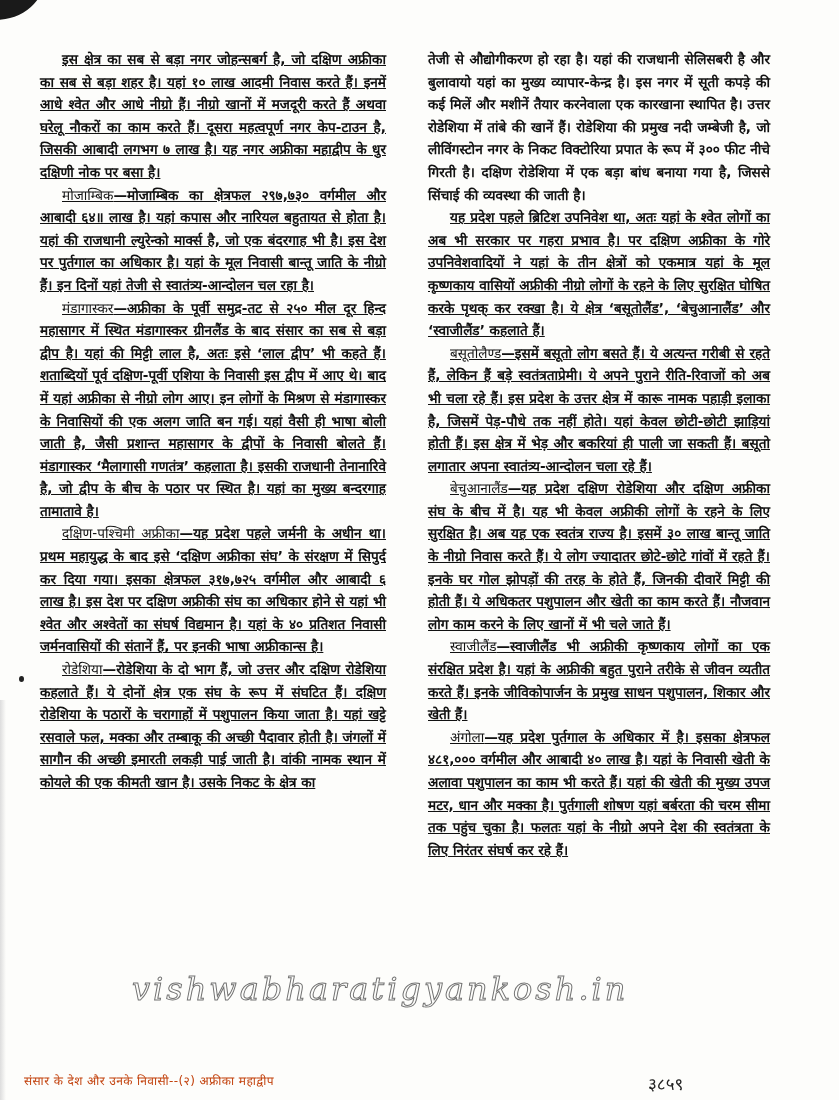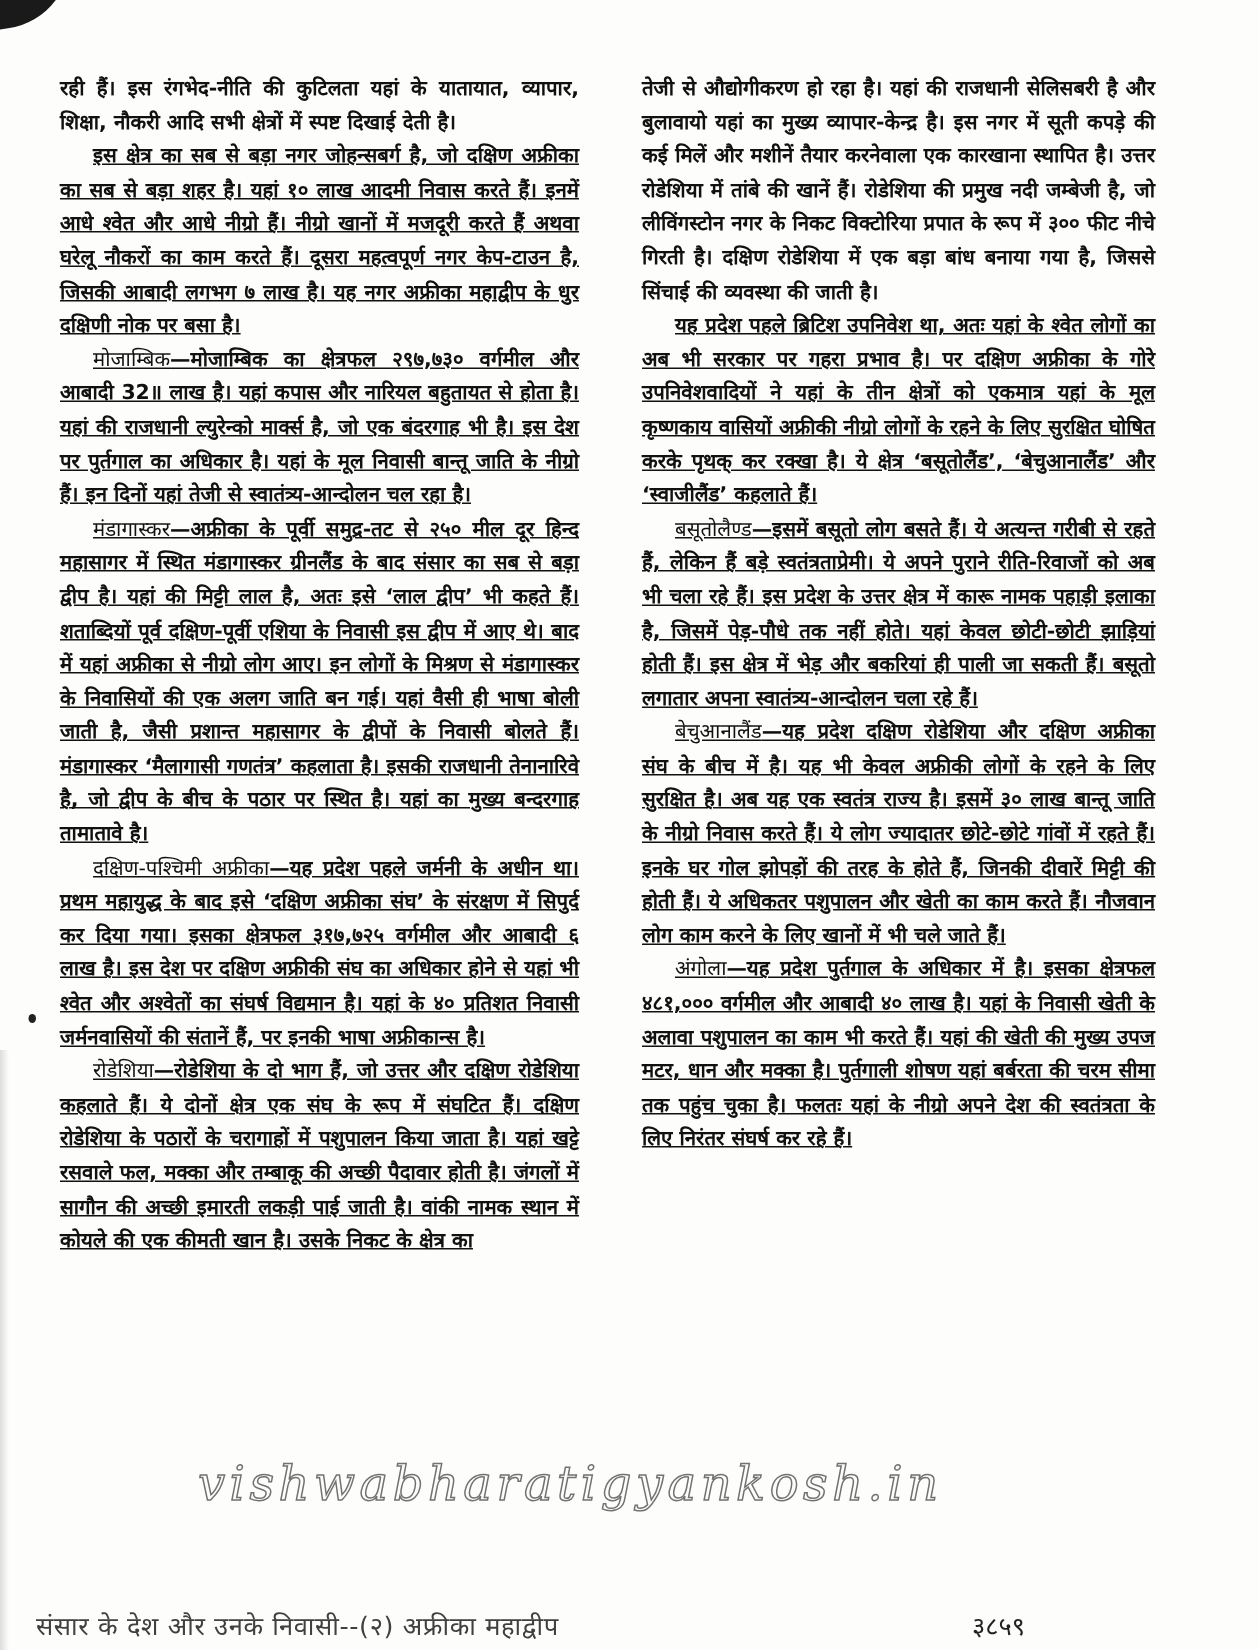--- a/index.html
+++ b/index.html
@@ -23,51 +23,51 @@
     .margin-dot {
       position: absolute; left: 19px; top: 676px; width: 5px; height: 6px; border-radius: 50%;
       background: #222;
     }
     .watermark {
       position: absolute; left: 132px; top: 970px; font-family: "DejaVu Serif", serif;
       font-style: italic; font-size: 32px; letter-spacing: 3px; color: transparent;
       -webkit-text-stroke: 1px #444; opacity: 0.75;
     }
     .footer-title {
-      position: absolute; left: 24px; top: 1072px; font-size: 17px; font-weight: normal; color: #404040;
+      position: absolute; left: 24px; top: 1072px; font-size: 12px; font-weight: normal; color: #c2410c;
       letter-spacing: 0.4px;
     }
     .page-number {
       position: absolute; left: 648px; top: 1072px; font-size: 17px; color: #222;
     }
     .left-edge {
       position: absolute; left: 0; top: 700px; width: 6px; height: 400px;
       background: linear-gradient(to right, #ddd, transparent);
     }
   </style>
 </head>
 <body>
 
 <div class="corner-shadow"></div>
 <div class="left-edge"></div>
 
 <div class="column col-left">
-  <p class="para"><span class="heading-word"></span><span>रही हैं। इस रंगभेद-नीति की कुटिलता यहां के यातायात, व्यापार, शिक्षा, नौकरी आदि सभी क्षेत्रों में स्पष्ट दिखाई देती है।</span></p>
   <p class="para indent"><span class="heading-word"></span><span>इस क्षेत्र का सब से बड़ा नगर जोहन्सबर्ग है, जो दक्षिण अफ्रीका का सब से बड़ा शहर है। यहां १० लाख आदमी निवास करते हैं। इनमें आधे श्वेत और आधे नीग्रो हैं। नीग्रो खानों में मजदूरी करते हैं अथवा घरेलू नौकरों का काम करते हैं। दूसरा महत्वपूर्ण नगर केप-टाउन है, जिसकी आबादी लगभग ७ लाख है। यह नगर अफ्रीका महाद्वीप के धुर दक्षिणी नोक पर बसा है।</span></p>
-  <p class="para indent"><span class="heading-word">मोजाम्बिक</span><span>—मोजाम्बिक का क्षेत्रफल २९७,७३० वर्गमील और आबादी 32॥ लाख है। यहां कपास और नारियल बहुतायत से होता है। यहां की राजधानी ल्युरेन्को मार्क्स है, जो एक बंदरगाह भी है। इस देश पर पुर्तगाल का अधिकार है। यहां के मूल निवासी बान्तू जाति के नीग्रो हैं। इन दिनों यहां तेजी से स्वातंत्र्य-आन्दोलन चल रहा है।</span></p>
+  <p class="para indent"><span class="heading-word">मोजाम्बिक</span><span>—मोजाम्बिक का क्षेत्रफल २९७,७३० वर्गमील और आबादी ६४॥ लाख है। यहां कपास और नारियल बहुतायत से होता है। यहां की राजधानी ल्युरेन्को मार्क्स है, जो एक बंदरगाह भी है। इस देश पर पुर्तगाल का अधिकार है। यहां के मूल निवासी बान्तू जाति के नीग्रो हैं। इन दिनों यहां तेजी से स्वातंत्र्य-आन्दोलन चल रहा है।</span></p>
   <p class="para indent"><span class="heading-word">मंडागास्कर</span><span>—अफ्रीका के पूर्वी समुद्र-तट से २५० मील दूर हिन्द महासागर में स्थित मंडागास्कर ग्रीनलैंड के बाद संसार का सब से बड़ा द्वीप है। यहां की मिट्टी लाल है, अतः इसे ‘लाल द्वीप’ भी कहते हैं। शताब्दियों पूर्व दक्षिण-पूर्वी एशिया के निवासी इस द्वीप में आए थे। बाद में यहां अफ्रीका से नीग्रो लोग आए। इन लोगों के मिश्रण से मंडागास्कर के निवासियों की एक अलग जाति बन गई। यहां वैसी ही भाषा बोली जाती है, जैसी प्रशान्त महासागर के द्वीपों के निवासी बोलते हैं। मंडागास्कर ‘मैलागासी गणतंत्र’ कहलाता है। इसकी राजधानी तेनानारिवे है, जो द्वीप के बीच के पठार पर स्थित है। यहां का मुख्य बन्दरगाह तामातावे है।</span></p>
   <p class="para indent"><span class="heading-word">दक्षिण-पश्चिमी अफ्रीका</span><span>—यह प्रदेश पहले जर्मनी के अधीन था। प्रथम महायुद्ध के बाद इसे ‘दक्षिण अफ्रीका संघ’ के संरक्षण में सिपुर्द कर दिया गया। इसका क्षेत्रफल ३१७,७२५ वर्गमील और आबादी ६ लाख है। इस देश पर दक्षिण अफ्रीकी संघ का अधिकार होने से यहां भी श्वेत और अश्वेतों का संघर्ष विद्यमान है। यहां के ४० प्रतिशत निवासी जर्मनवासियों की संतानें हैं, पर इनकी भाषा अफ्रीकान्स है।</span></p>
   <p class="para indent"><span class="heading-word">रोडेशिया</span><span>—रोडेशिया के दो भाग हैं, जो उत्तर और दक्षिण रोडेशिया कहलाते हैं। ये दोनों क्षेत्र एक संघ के रूप में संघटित हैं। दक्षिण रोडेशिया के पठारों के चरागाहों में पशुपालन किया जाता है। यहां खट्टे रसवाले फल, मक्का और तम्बाकू की अच्छी पैदावार होती है। जंगलों में सागौन की अच्छी इमारती लकड़ी पाई जाती है। वांकी नामक स्थान में कोयले की एक कीमती खान है। उसके निकट के क्षेत्र का</span></p>
 </div>
 
 <div class="column col-right">
   <p class="para"><span class="heading-word"></span><span>तेजी से औद्योगीकरण हो रहा है। यहां की राजधानी सेलिसबरी है और बुलावायो यहां का मुख्य व्यापार-केन्द्र है। इस नगर में सूती कपड़े की कई मिलें और मशीनें तैयार करनेवाला एक कारखाना स्थापित है। उत्तर रोडेशिया में तांबे की खानें हैं। रोडेशिया की प्रमुख नदी जम्बेजी है, जो लीविंगस्टोन नगर के निकट विक्टोरिया प्रपात के रूप में ३०० फीट नीचे गिरती है। दक्षिण रोडेशिया में एक बड़ा बांध बनाया गया है, जिससे सिंचाई की व्यवस्था की जाती है।</span></p>
   <p class="para indent"><span class="heading-word"></span><span>यह प्रदेश पहले ब्रिटिश उपनिवेश था, अतः यहां के श्वेत लोगों का अब भी सरकार पर गहरा प्रभाव है। पर दक्षिण अफ्रीका के गोरे उपनिवेशवादियों ने यहां के तीन क्षेत्रों को एकमात्र यहां के मूल कृष्णकाय वासियों अफ्रीकी नीग्रो लोगों के रहने के लिए सुरक्षित घोषित करके पृथक् कर रक्खा है। ये क्षेत्र ‘बसूतोलैंड’, ‘बेचुआनालैंड’ और ‘स्वाजीलैंड’ कहलाते हैं।</span></p>
   <p class="para indent"><span class="heading-word">बसूतोलैण्ड</span><span>—इसमें बसूतो लोग बसते हैं। ये अत्यन्त गरीबी से रहते हैं, लेकिन हैं बड़े स्वतंत्रताप्रेमी। ये अपने पुराने रीति-रिवाजों को अब भी चला रहे हैं। इस प्रदेश के उत्तर क्षेत्र में कारू नामक पहाड़ी इलाका है, जिसमें पेड़-पौधे तक नहीं होते। यहां केवल छोटी-छोटी झाड़ियां होती हैं। इस क्षेत्र में भेड़ और बकरियां ही पाली जा सकती हैं। बसूतो लगातार अपना स्वातंत्र्य-आन्दोलन चला रहे हैं।</span></p>
   <p class="para indent"><span class="heading-word">बेचुआनालैंड</span><span>—यह प्रदेश दक्षिण रोडेशिया और दक्षिण अफ्रीका संघ के बीच में है। यह भी केवल अफ्रीकी लोगों के रहने के लिए सुरक्षित है। अब यह एक स्वतंत्र राज्य है। इसमें ३० लाख बान्तू जाति के नीग्रो निवास करते हैं। ये लोग ज्यादातर छोटे-छोटे गांवों में रहते हैं। इनके घर गोल झोपड़ों की तरह के होते हैं, जिनकी दीवारें मिट्टी की होती हैं। ये अधिकतर पशुपालन और खेती का काम करते हैं। नौजवान लोग काम करने के लिए खानों में भी चले जाते हैं।</span></p>
+  <p class="para indent"><span class="heading-word">स्वाजीलैंड</span><span>—स्वाजीलैंड भी अफ्रीकी कृष्णकाय लोगों का एक संरक्षित प्रदेश है। यहां के अफ्रीकी बहुत पुराने तरीके से जीवन व्यतीत करते हैं। इनके जीविकोपार्जन के प्रमुख साधन पशुपालन, शिकार और खेती हैं।</span></p>
   <p class="para indent"><span class="heading-word">अंगोला</span><span>—यह प्रदेश पुर्तगाल के अधिकार में है। इसका क्षेत्रफल ४८१,००० वर्गमील और आबादी ४० लाख है। यहां के निवासी खेती के अलावा पशुपालन का काम भी करते हैं। यहां की खेती की मुख्य उपज मटर, धान और मक्का है। पुर्तगाली शोषण यहां बर्बरता की चरम सीमा तक पहुंच चुका है। फलतः यहां के नीग्रो अपने देश की स्वतंत्रता के लिए निरंतर संघर्ष कर रहे हैं।</span></p>
 </div>
 
 <div class="margin-dot"></div>
 
 <div class="watermark">vishwabharatigyankosh.in</div>
 
 <div class="footer-title">संसार के देश और उनके निवासी--(२) अफ्रीका महाद्वीप</div>
 <div class="page-number">३८५९</div>
 

